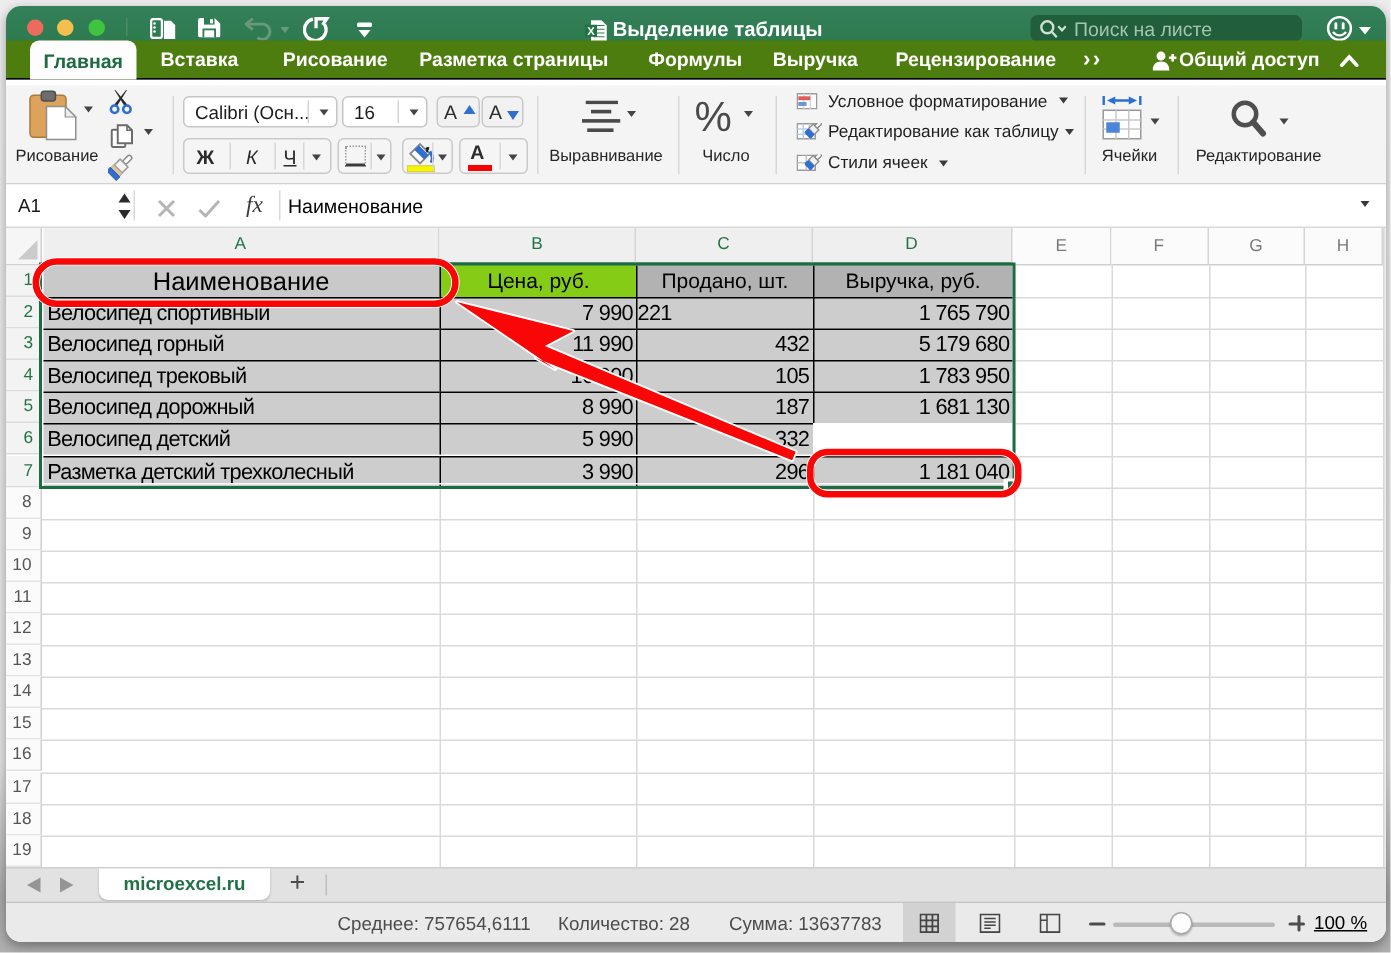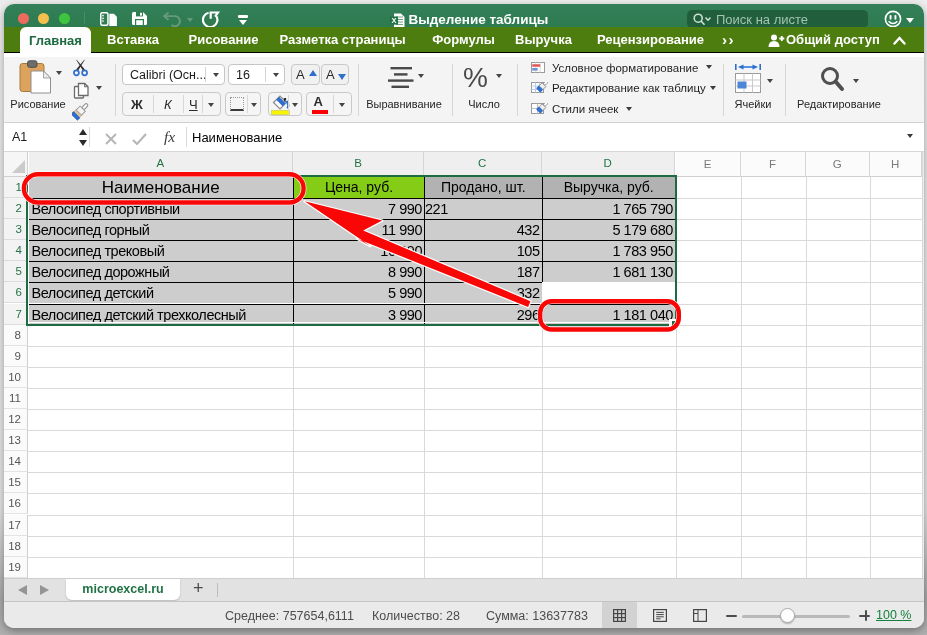--- a/index.html
+++ b/index.html
@@ -392,21 +392,21 @@
     <div class="tcell" style="left:420px;top:88.2px;width:117.5px;height:21.1px;background:#cdcdcd;font-size:14.5px;letter-spacing:-0.45px;text-align:right;padding-right:2px;line-height:21.1px;">105</div>
     <div class="tcell" style="left:537.5px;top:88.2px;width:133.4px;height:21.1px;background:#cdcdcd;font-size:14.5px;letter-spacing:-0.45px;text-align:right;padding-right:2px;line-height:21.1px;">1&nbsp;783&nbsp;950</div>
     <div class="tcell" style="left:24.5px;top:109.3px;width:264.5px;height:21.1px;background:#cdcdcd;font-size:14.5px;letter-spacing:-0.45px;text-align:left;padding-left:3px;line-height:21.1px;;border-left:none">Велосипед дорожный</div>
     <div class="tcell" style="left:289px;top:109.3px;width:131px;height:21.1px;background:#cdcdcd;font-size:14.5px;letter-spacing:-0.45px;text-align:right;padding-right:2px;line-height:21.1px;">8&nbsp;990</div>
     <div class="tcell" style="left:420px;top:109.3px;width:117.5px;height:21.1px;background:#cdcdcd;font-size:14.5px;letter-spacing:-0.45px;text-align:right;padding-right:2px;line-height:21.1px;">187</div>
     <div class="tcell" style="left:537.5px;top:109.3px;width:133.4px;height:21.1px;background:#cdcdcd;font-size:14.5px;letter-spacing:-0.45px;text-align:right;padding-right:2px;line-height:21.1px;">1&nbsp;681&nbsp;130</div>
     <div class="tcell" style="left:24.5px;top:130.4px;width:264.5px;height:21.1px;background:#cdcdcd;font-size:14.5px;letter-spacing:-0.45px;text-align:left;padding-left:3px;line-height:21.1px;;border-left:none">Велосипед детский</div>
     <div class="tcell" style="left:289px;top:130.4px;width:131px;height:21.1px;background:#cdcdcd;font-size:14.5px;letter-spacing:-0.45px;text-align:right;padding-right:2px;line-height:21.1px;">5&nbsp;990</div>
     <div class="tcell" style="left:420px;top:130.4px;width:117.5px;height:21.1px;background:#cdcdcd;font-size:14.5px;letter-spacing:-0.45px;text-align:right;padding-right:2px;line-height:21.1px;">332</div>
     <div class="tcell" style="left:537.5px;top:130.4px;width:133.4px;height:21.1px;background:#cdcdcd;font-size:14.5px;letter-spacing:-0.45px;text-align:right;padding-right:2px;line-height:21.1px;margin-top:25px;">1&nbsp;988&nbsp;680</div>
-    <div class="tcell" style="left:24.5px;top:151.5px;width:264.5px;height:21.1px;background:#cdcdcd;font-size:14.5px;letter-spacing:-0.45px;text-align:left;padding-left:3px;line-height:21.1px;;border-left:none">Велосипед детский трехколесный</div>
+    <div class="tcell" style="left:24.5px;top:151.5px;width:264.5px;height:21.1px;background:#cdcdcd;font-size:14.5px;letter-spacing:-0.45px;text-align:left;padding-left:3px;line-height:21.1px;;border-left:none">Разметка детский трехколесный</div>
     <div class="tcell" style="left:289px;top:151.5px;width:131px;height:21.1px;background:#cdcdcd;font-size:14.5px;letter-spacing:-0.45px;text-align:right;padding-right:2px;line-height:21.1px;">3&nbsp;990</div>
     <div class="tcell" style="left:420px;top:151.5px;width:117.5px;height:21.1px;background:#cdcdcd;font-size:14.5px;letter-spacing:-0.45px;text-align:right;padding-right:2px;line-height:21.1px;">296</div>
     <div class="tcell" style="left:537.5px;top:151.5px;width:133.4px;height:21.1px;background:#cdcdcd;font-size:14.5px;letter-spacing:-0.45px;text-align:right;padding-right:2px;line-height:21.1px;">1&nbsp;181&nbsp;040</div>
     <div class="abs" style="left:24.5px;top:169.6px;width:646.4px;height:1.2px;background:#fff;"></div>
     <div class="abs" style="left:22.1px;top:22.9px;width:651.3px;height:150.7px;border:2.6px solid #1d6b41;"></div>
     <div class="abs" style="left:665px;top:166.8px;width:8.5px;height:8.5px;background:#fff;"></div>
     <div class="abs" style="left:667.8px;top:169.3px;width:6.4px;height:6.4px;background:#1d6b41;"></div>
   </div>
 
   <div id="tabbar">
@@ -440,21 +440,21 @@
     </svg>
     <svg class="abs" style="left:689px; top:7px;" width="14" height="13" viewBox="0 0 14 13">
       <rect x="0.6" y="0.6" width="12.8" height="11.8" fill="none" stroke="#454545" stroke-width="1.2"></rect>
       <path d="M0.6 4.5 L5 4.5 L5 0.6 M5 4.5 L5 12.4" fill="none" stroke="#454545" stroke-width="1"></path>
     </svg>
     <div class="abs" style="left:722px; top:12.5px; width:11px; height:2.5px; background:#4c4c4c; border-radius:1px;"></div>
     <div class="abs" style="left:738px; top:12.5px; width:108px; height:3px; background:#b9b9b9; border-radius:1.5px;"></div>
     <div class="abs" style="left:776px; top:6px; width:15px; height:15px; border-radius:50%; background:#fdfdfd; border:1px solid #ababab; box-shadow:0 1px 1.5px rgba(0,0,0,.25);"></div>
     <div class="abs" style="left:855px; top:12.5px; width:11px; height:2.5px; background:#4c4c4c; border-radius:1px;"></div>
     <div class="abs" style="left:860.5px; top:8.2px; width:2.5px; height:11px; background:#4c4c4c; border-radius:1px;"></div>
-    <span class="abs" style="left:872px; top:6px; font-size:12.5px; color:#15803d;text-decoration:underline;">100 %</span>
+    <span class="abs" style="left:872px; top:6px; font-size:12.5px; color:#000000;text-decoration:underline;">100 %</span>
   </div>
 </div>
 <svg id="anno" width="927" height="635" viewBox="0 0 927 635">
   <rect x="23.9" y="174.3" width="279.7" height="28.2" rx="14" fill="none" stroke="#ffffff" stroke-width="5.6"></rect>
   <rect x="23.9" y="174.3" width="279.7" height="28.2" rx="14" fill="none" stroke="#f90606" stroke-width="4.4"></rect>
   <rect x="540.2" y="301.3" width="138.6" height="28.2" rx="11.5" fill="none" stroke="#ffffff" stroke-width="5.6"></rect>
   <rect x="540.2" y="301.3" width="138.6" height="28.2" rx="11.5" fill="none" stroke="#f90606" stroke-width="4.4"></rect>
   <polygon points="304.6,201.3 382.2,220.6 363.2,230.6 530.5,301.2 528.1,306.9 357.2,238.7 370.3,246.1" fill="none" stroke="#ffffff" stroke-width="2.4" stroke-linejoin="round"></polygon>
   <polygon points="304.6,201.3 382.2,220.6 363.2,230.6 530.5,301.2 528.1,306.9 357.2,238.7 370.3,246.1" fill="#f90606"></polygon>
 </svg>

